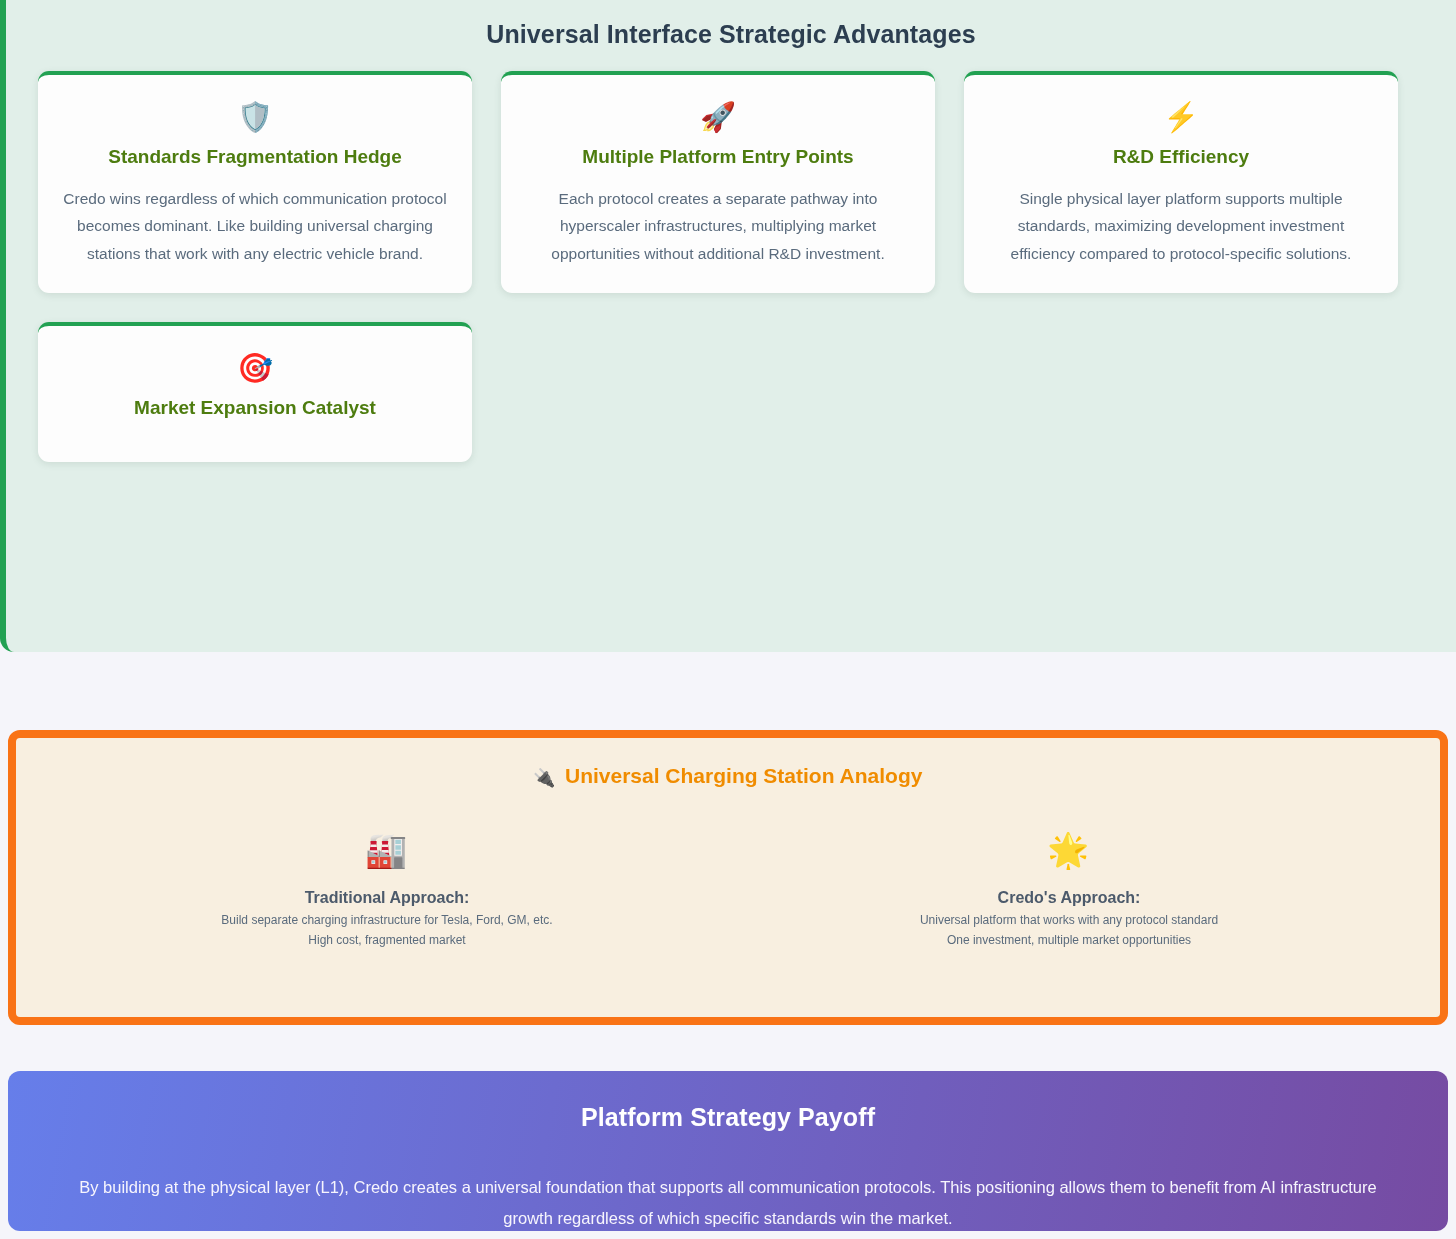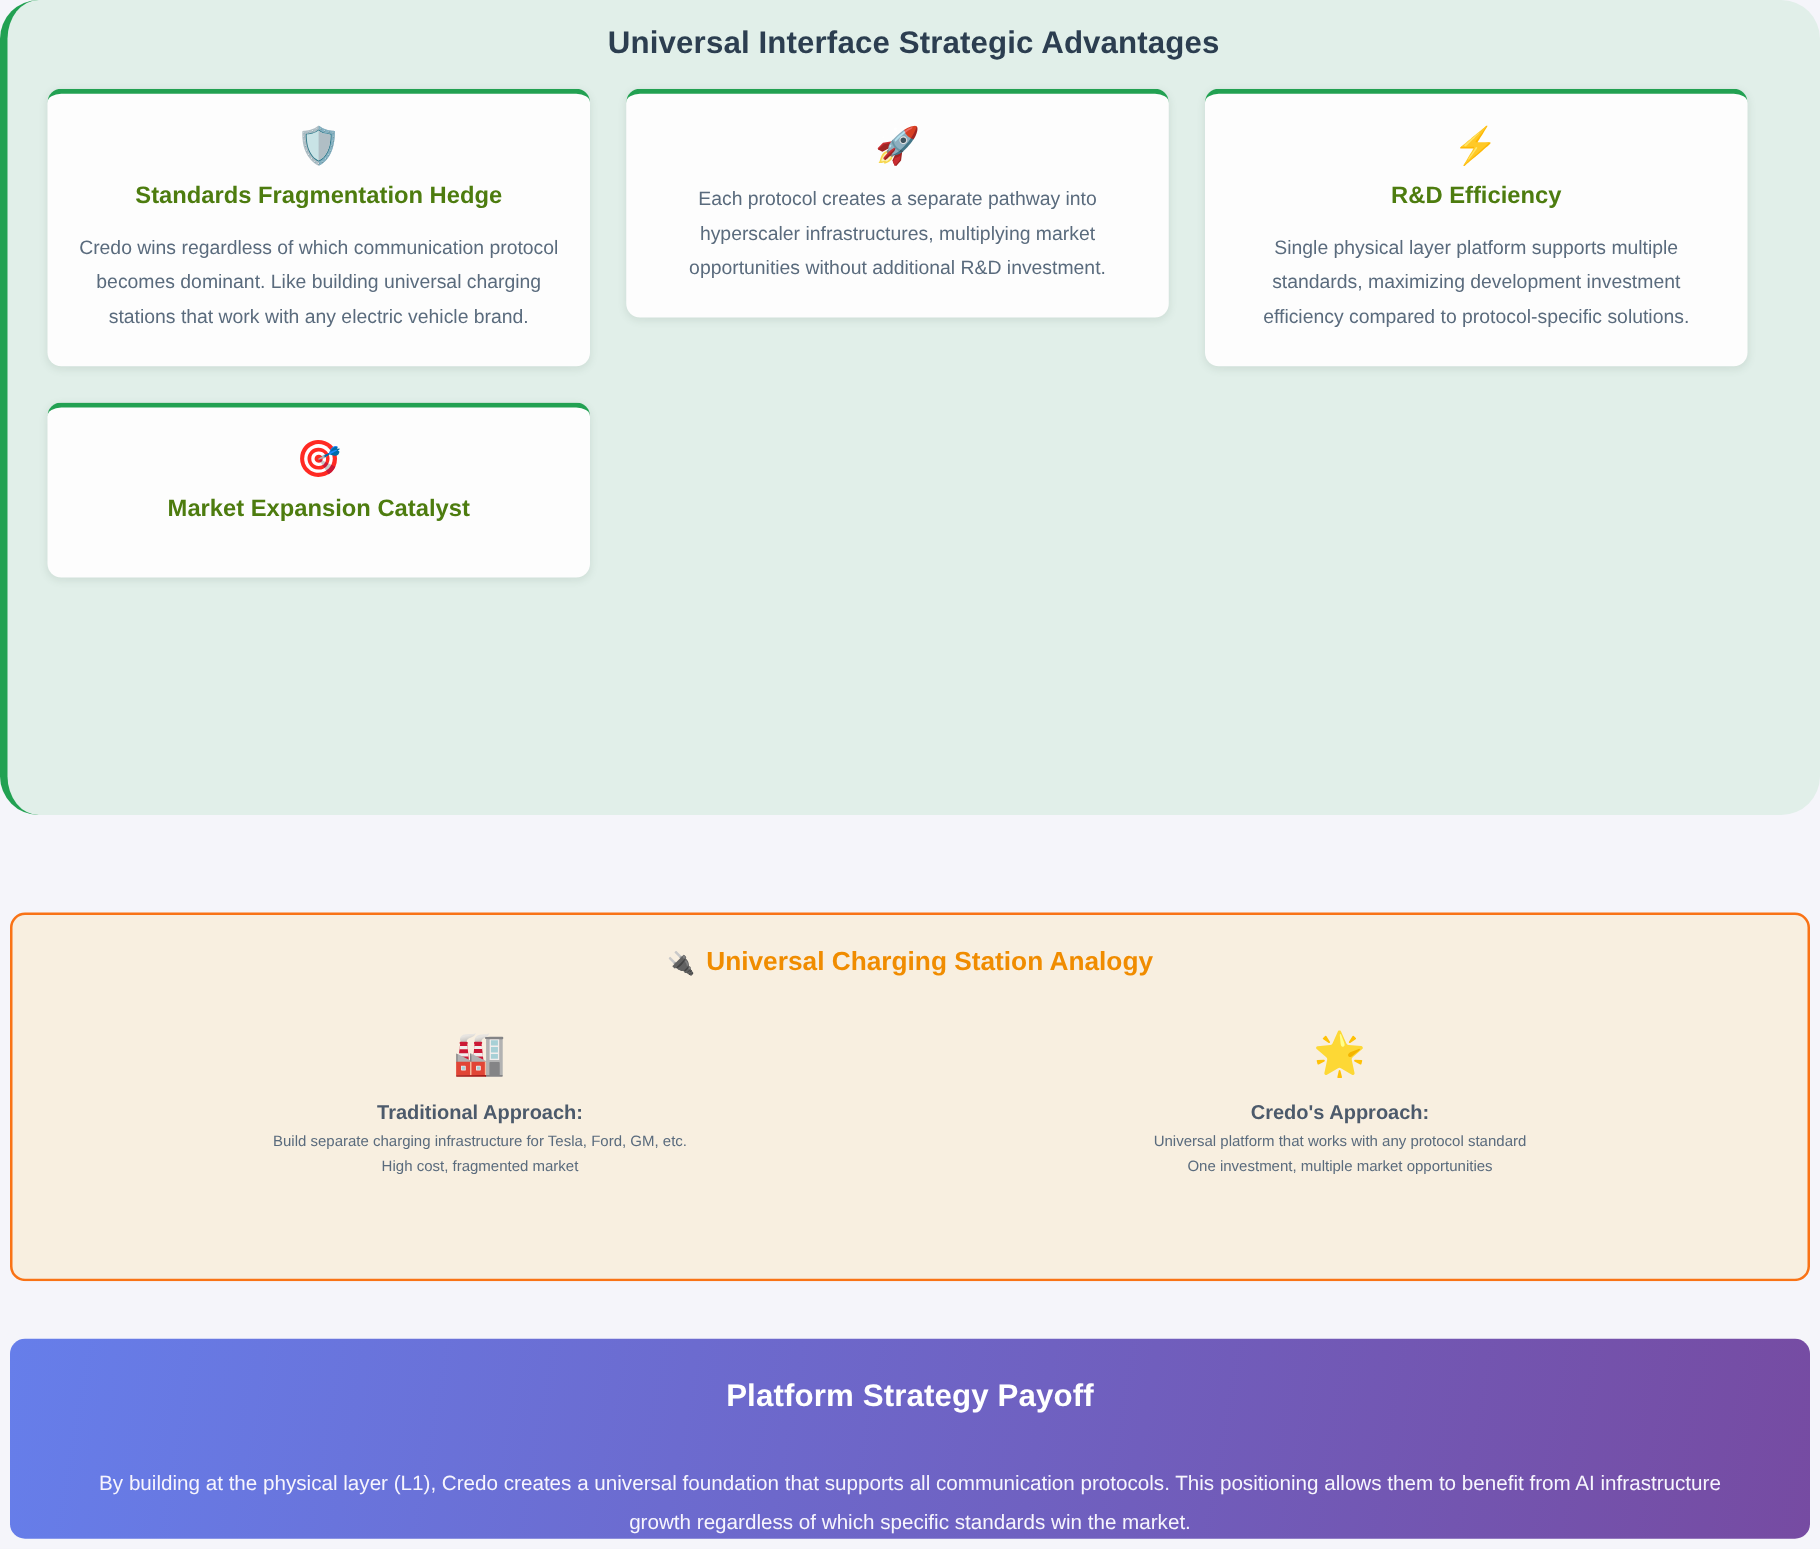--- a/index.html
+++ b/index.html
@@ -18,21 +18,20 @@
   
   .advantages-section {
     position: relative;
     background: #e1efe9;
     border-left: 6px solid #22a152;
     border-bottom-left-radius: 14px;
     border-bottom-right-radius: 0;
     padding: 14px 32px 30px 32px;
     box-sizing: border-box;
     height: 652px;
-    border-radius: 31px;
   }
   .section-title {
     text-align: center;
     font-size: 25px;
     font-weight: bold;
     color: #2c3e50;
     letter-spacing: 0.1px;
     margin: 0 0 22px 0;
     padding-top: 6px;
   }
@@ -72,21 +71,21 @@
     margin: 0;
   }
 
   
   .gap-strip { height: 78px; background: #f5f5fa; }
 
   
   .analogy-wrap { padding: 0 8px; box-sizing: border-box; }
   .analogy-section {
     background: #f8efe0;
-    border: 2px solid #f97316;
+    border: 8px solid #f97316;
     border-radius: 12px;
     padding: 26px 30px 26px 30px;
     box-sizing: border-box;
     height: 295px;
   }
   .analogy-title {
     text-align: center;
     color: #f08c00;
     font-size: 21px;
     font-weight: bold;
@@ -159,20 +158,21 @@
   <div class="cards-grid">
 
     <div class="adv-card">
       <span class="adv-icon">🛡️</span>
       <h2 class="adv-title">Standards Fragmentation Hedge</h2>
       <p class="adv-desc">Credo wins regardless of which communication protocol becomes dominant. Like building universal charging stations that work with any electric vehicle brand.</p>
     </div>
 
     <div class="adv-card">
       <span class="adv-icon">🚀</span>
+      <h2 class="adv-title">Multiple Platform Entry Points</h2>
       <p class="adv-desc">Each protocol creates a separate pathway into hyperscaler infrastructures, multiplying market opportunities without additional R&amp;D investment.</p>
     </div>
 
     <div class="adv-card">
       <span class="adv-icon">⚡</span>
       <h2 class="adv-title">R&amp;D Efficiency</h2>
       <p class="adv-desc">Single physical layer platform supports multiple standards, maximizing development investment efficiency compared to protocol-specific solutions.</p>
     </div>
 
     <div class="adv-card">

